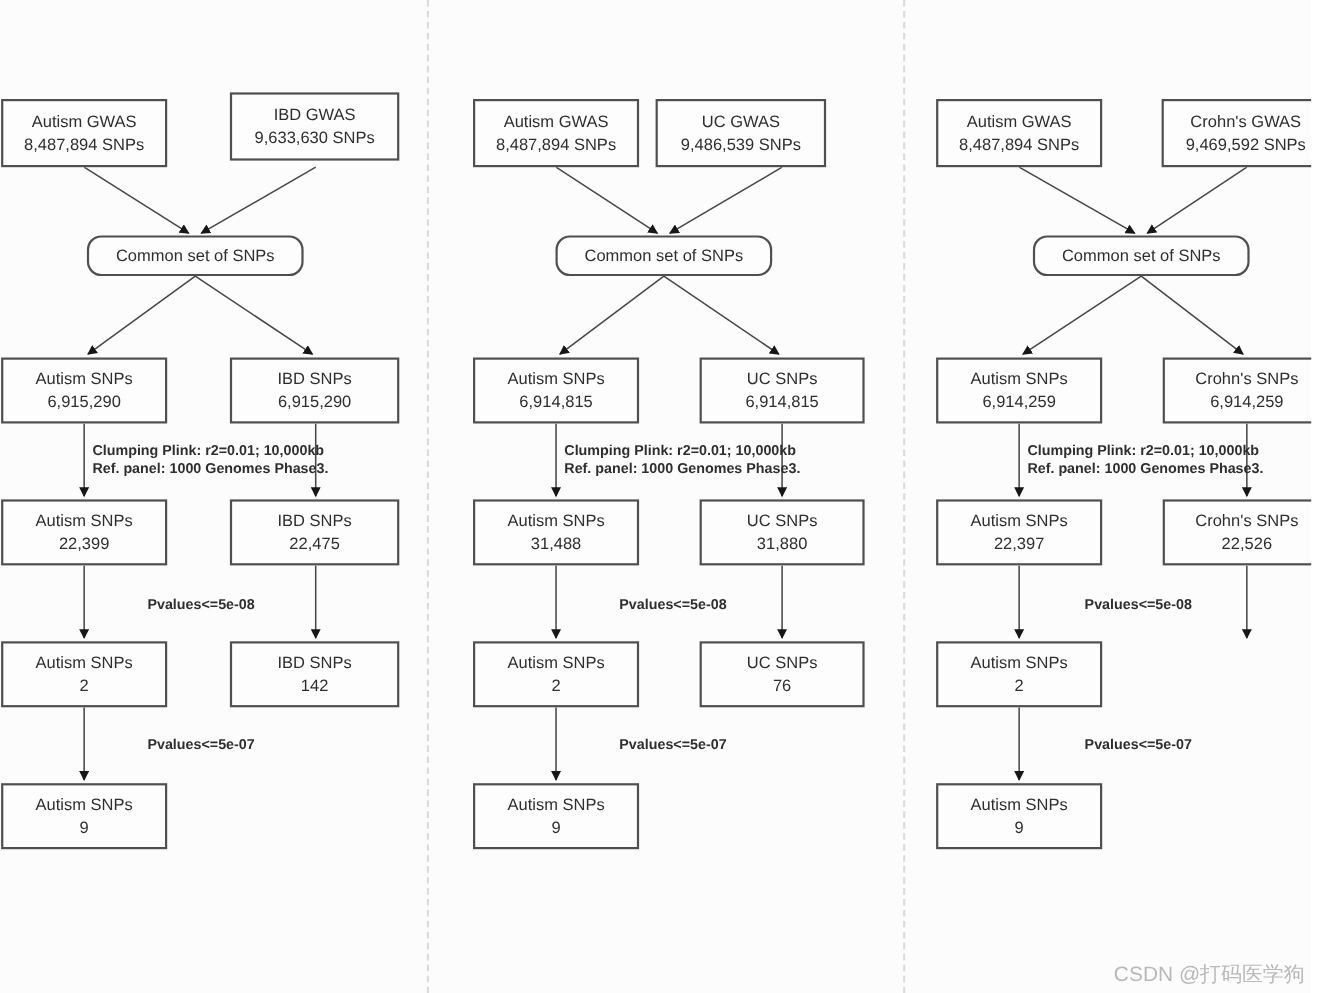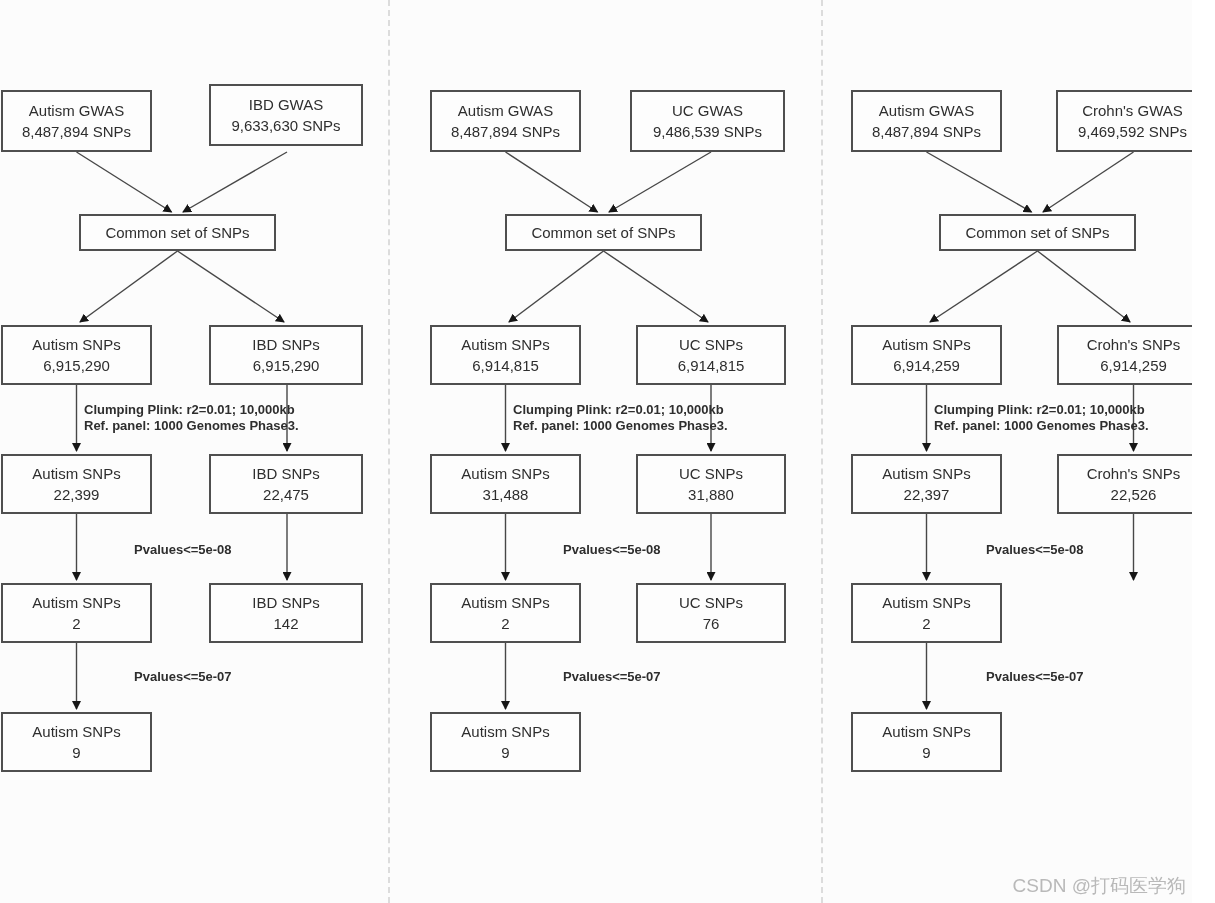--- a/index.html
+++ b/index.html
@@ -13,21 +13,21 @@
   }
   .arrows{position:absolute;left:0;top:0;}
   .arrows line{stroke:var(--line,#474747);stroke-width:1.4;}
   .box{
     position:absolute;box-sizing:border-box;background:#fdfdfd;
     border:2px solid var(--border,#4f4f4f);
     display:flex;flex-direction:column;align-items:center;justify-content:center;
     text-align:center;color:var(--text,#2e2e2e);
     font-size:15px;line-height:21px;
   }
-  .box.common{line-height:18px;}
+  .box.common{line-height:18px;border-radius:13px;}
   .box .bl{display:block;white-space:nowrap;}
   .lbl{
     position:absolute;font-size:13px;font-weight:bold;line-height:16px;
     color:var(--text,#2e2e2e);white-space:nowrap;
   }
   .watermark{
     position:absolute;top:873px;right:6px;font-size:19px;
     color:var(--watermark,#b9b9b9);
     text-align:right;
   }
@@ -121,21 +121,21 @@
   <div class="lbl" style="left:134px;top:669px">Pvalues&lt;=5e-07</div>
   <div class="box" style="left:1px;top:712px;width:151px;height:60px">
     <span class="bl">Autism SNPs</span>
     <span class="bl">9</span>
   </div>
 
   <div class="box" style="left:430px;top:90px;width:151px;height:62px">
     <span class="bl">Autism GWAS</span>
     <span class="bl">8,487,894 SNPs</span>
   </div>
-  <div class="box" style="left:630px;top:90px;width:155px;height:62px">
+  <div class="box" style="left:596px;top:90px;width:155px;height:62px">
     <span class="bl">UC GWAS</span>
     <span class="bl">9,486,539 SNPs</span>
   </div>
   <div class="box common" style="left:505px;top:214px;width:197px;height:37px">
     <span class="bl">Common set of SNPs</span>
   </div>
   <div class="box" style="left:430px;top:325px;width:151px;height:60px">
     <span class="bl">Autism SNPs</span>
     <span class="bl">6,914,815</span>
   </div>

